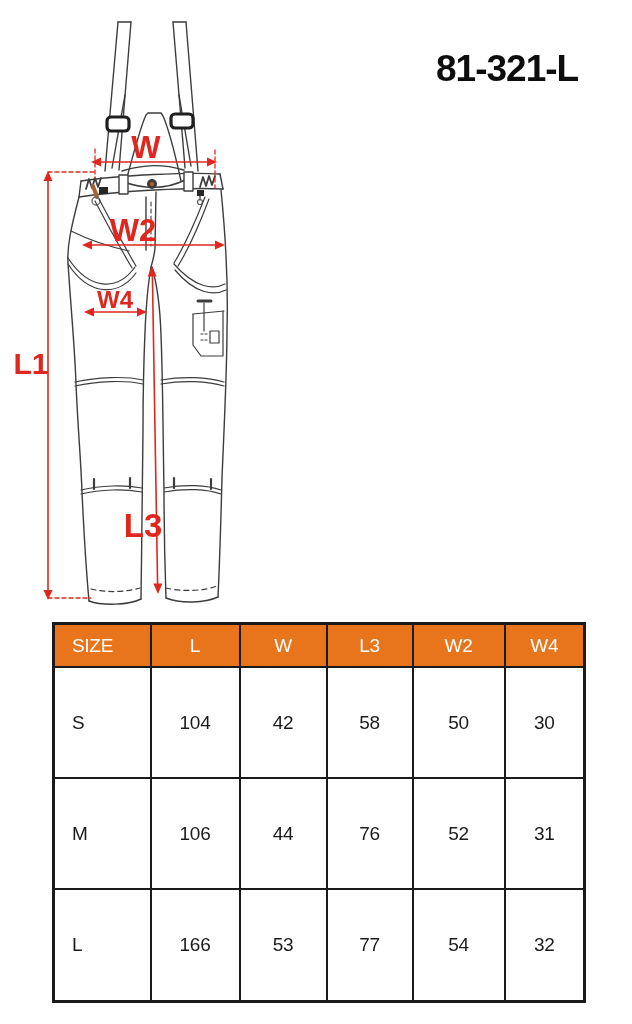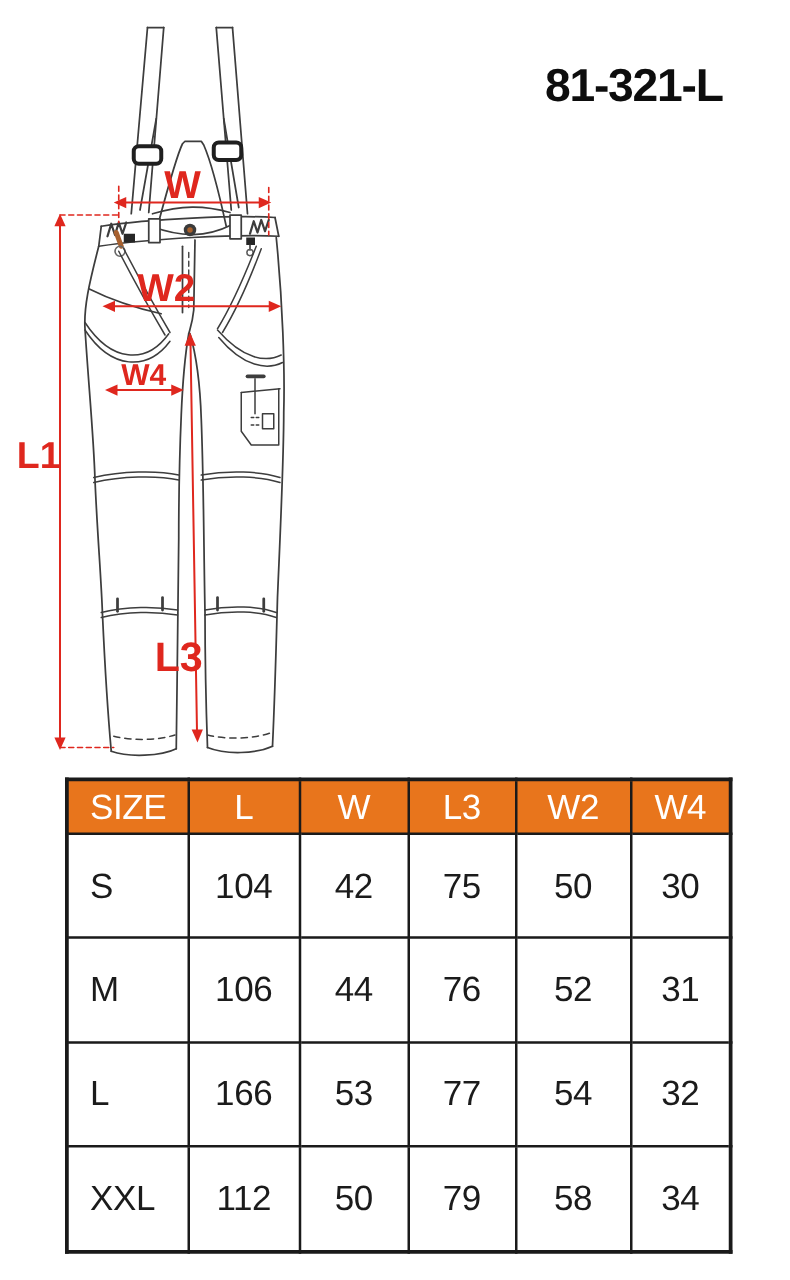--- a/index.html
+++ b/index.html
@@ -4,21 +4,21 @@
 <style>
   html,body{margin:0;padding:0;background:#fff;}
   .page{position:relative;width:632px;height:1024px;background:#ffffff;overflow:hidden;
         font-family:"Liberation Sans",sans-serif;border-radius:20px;}
   .product-code{position:absolute;top:48px;left:436px;font-size:37px;font-weight:700;
         letter-spacing:-1px;color:#0d0d0d;white-space:nowrap;}
   .diagram-svg{position:absolute;left:0;top:0;}
   .size-table{position:absolute;left:52px;top:622px;width:531px;height:381px;
         border-collapse:collapse;table-layout:fixed;background:#fff;
         border:3px solid #1a1a1a;}
-  .size-table th,.size-table td{border:2px solid #1a1a1a;font-size:28px;
+  .size-table th,.size-table td{border:2px solid #1a1a1a;font-size:19px;
         letter-spacing:-0.3px;color:#1b1b1b;font-weight:400;vertical-align:middle;
         text-align:center;padding:0;}
   .size-table th{background:#e8751c;color:#ffffff;height:41px;font-weight:400;}
   .size-table td{height:45px;}
   .size-table th.col-size,.size-table td.col-size{text-align:left;padding-left:17px;}
 </style>
 </head>
 <body>
 
 <div class="page">
@@ -174,43 +174,35 @@
         <th>L3</th>
         <th>W2</th>
         <th>W4</th>
       </tr>
     </thead>
     <tbody>
       <tr>
         <td class="col-size">S</td>
         <td>104</td>
         <td>42</td>
-        <td>75</td>
+        <td>58</td>
         <td>50</td>
         <td>30</td>
       </tr>
       <tr>
         <td class="col-size">M</td>
         <td>106</td>
         <td>44</td>
         <td>76</td>
         <td>52</td>
         <td>31</td>
       </tr>
       <tr>
         <td class="col-size">L</td>
         <td>166</td>
         <td>53</td>
         <td>77</td>
         <td>54</td>
         <td>32</td>
       </tr>
-      <tr>
-        <td class="col-size">XXL</td>
-        <td>112</td>
-        <td>50</td>
-        <td>79</td>
-        <td>58</td>
-        <td>34</td>
-      </tr>
     </tbody>
   </table>
 </div>
 
 </body></html>

